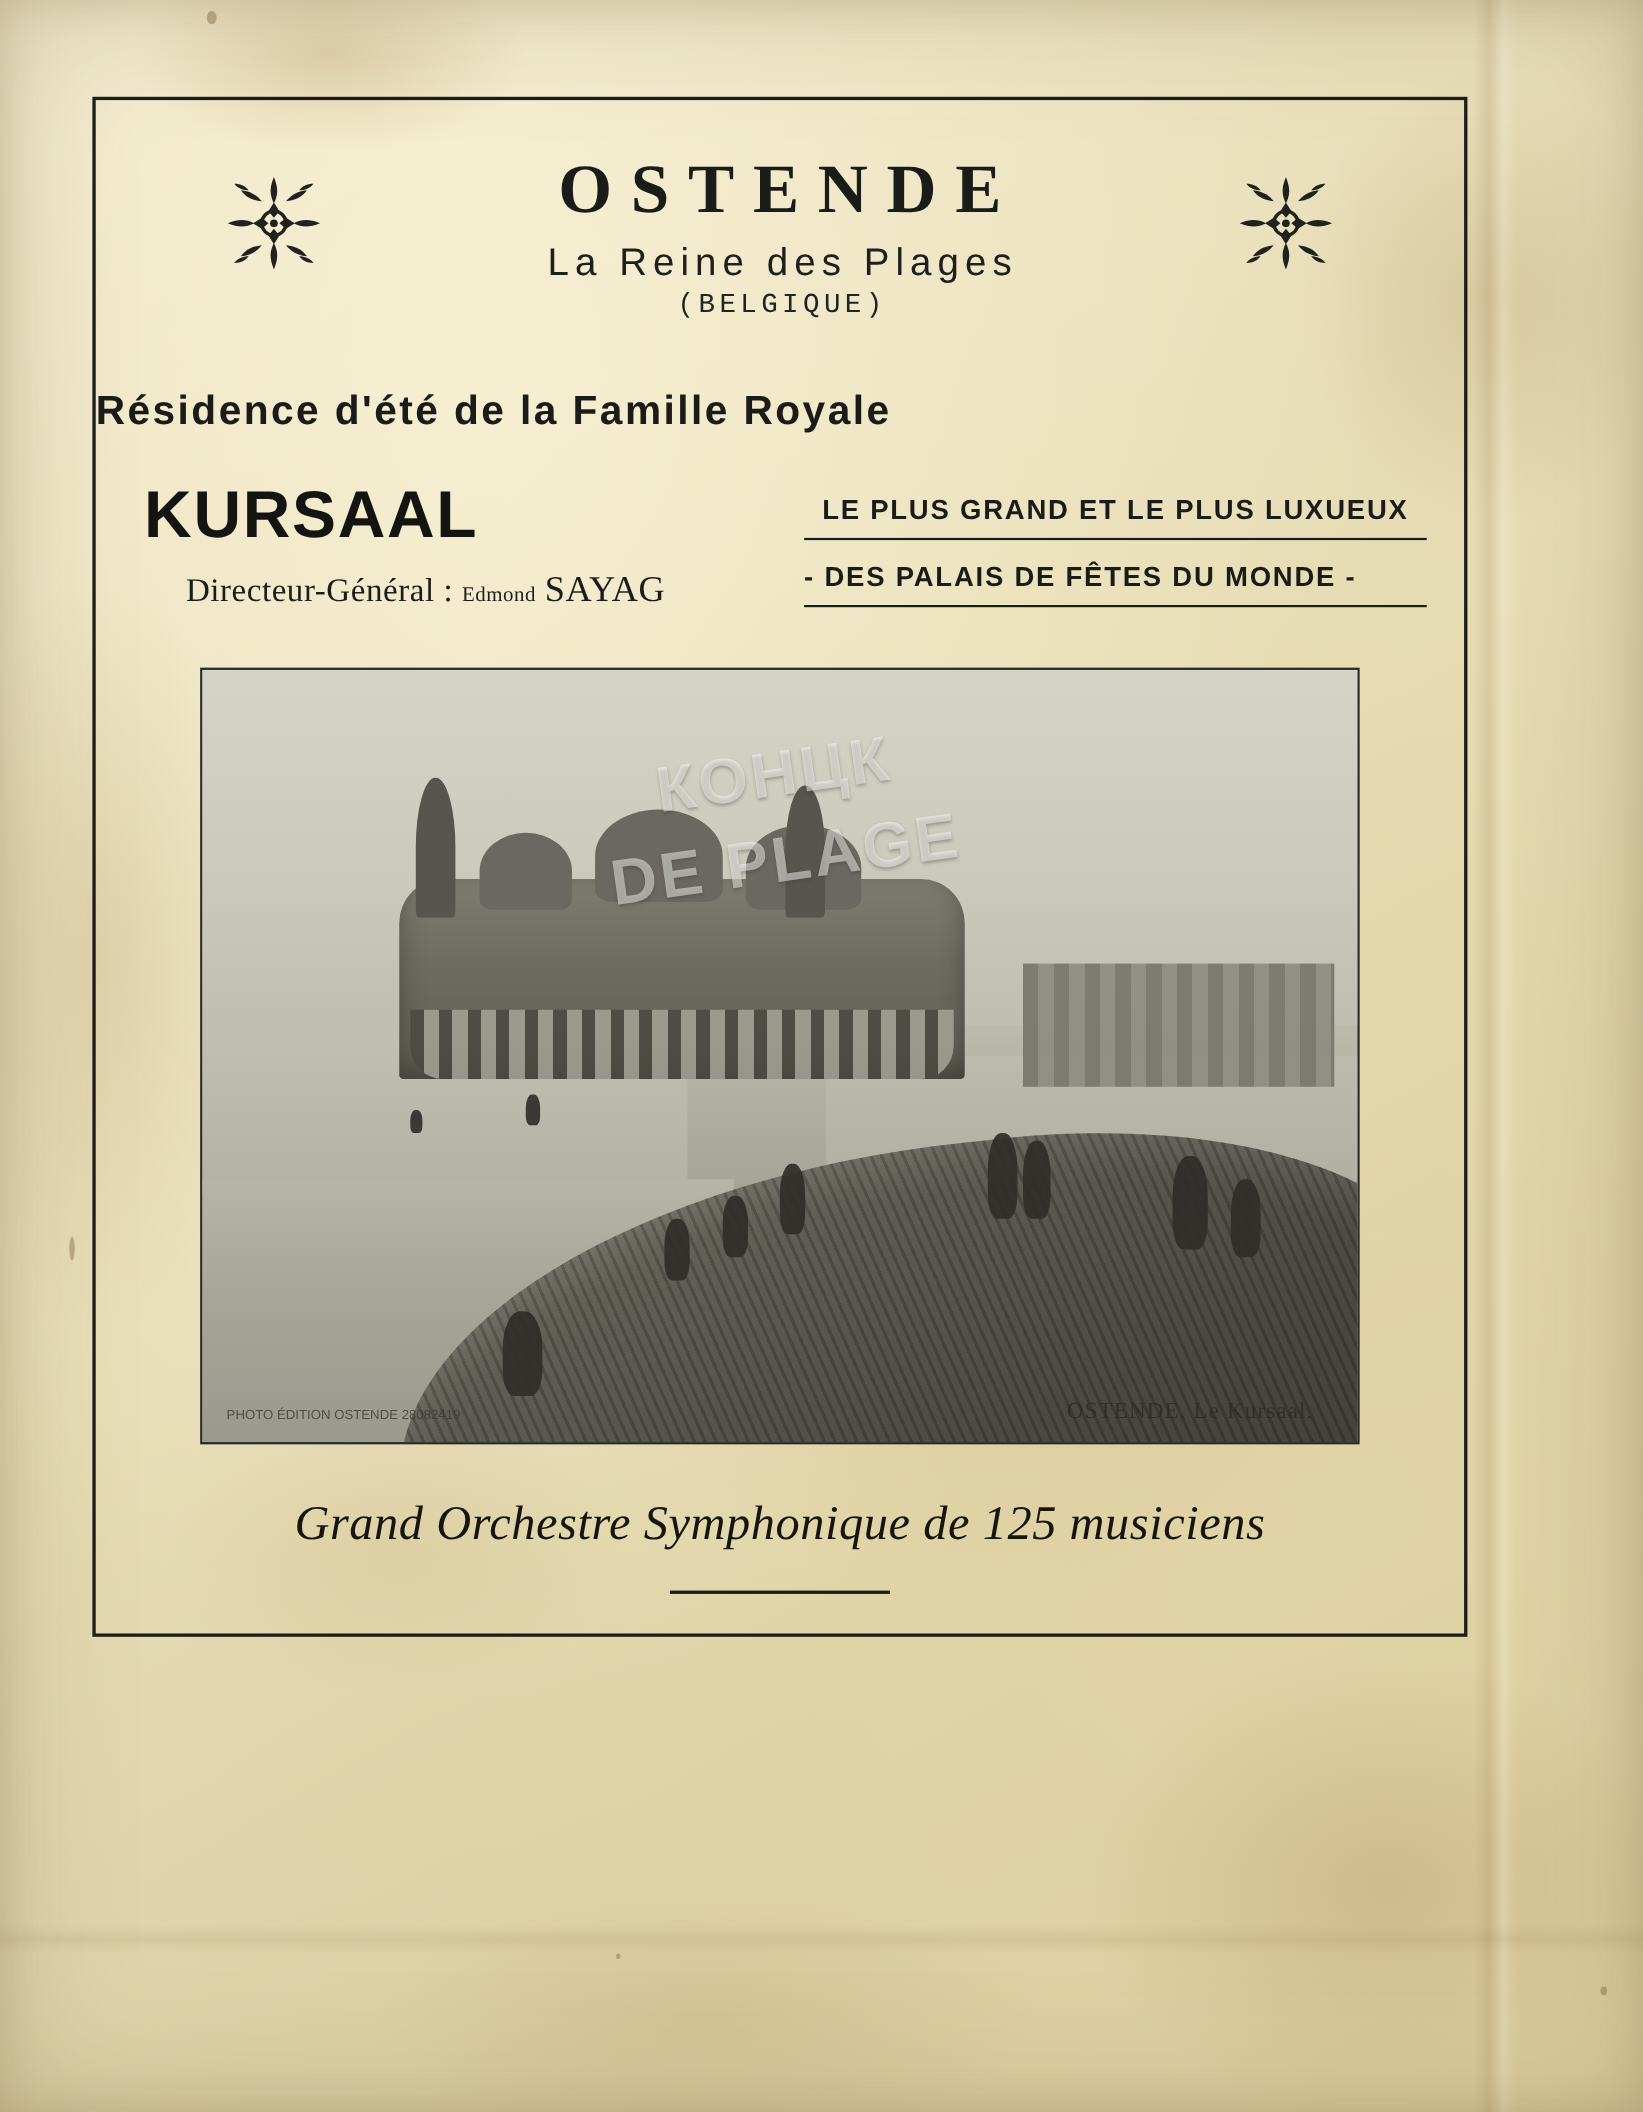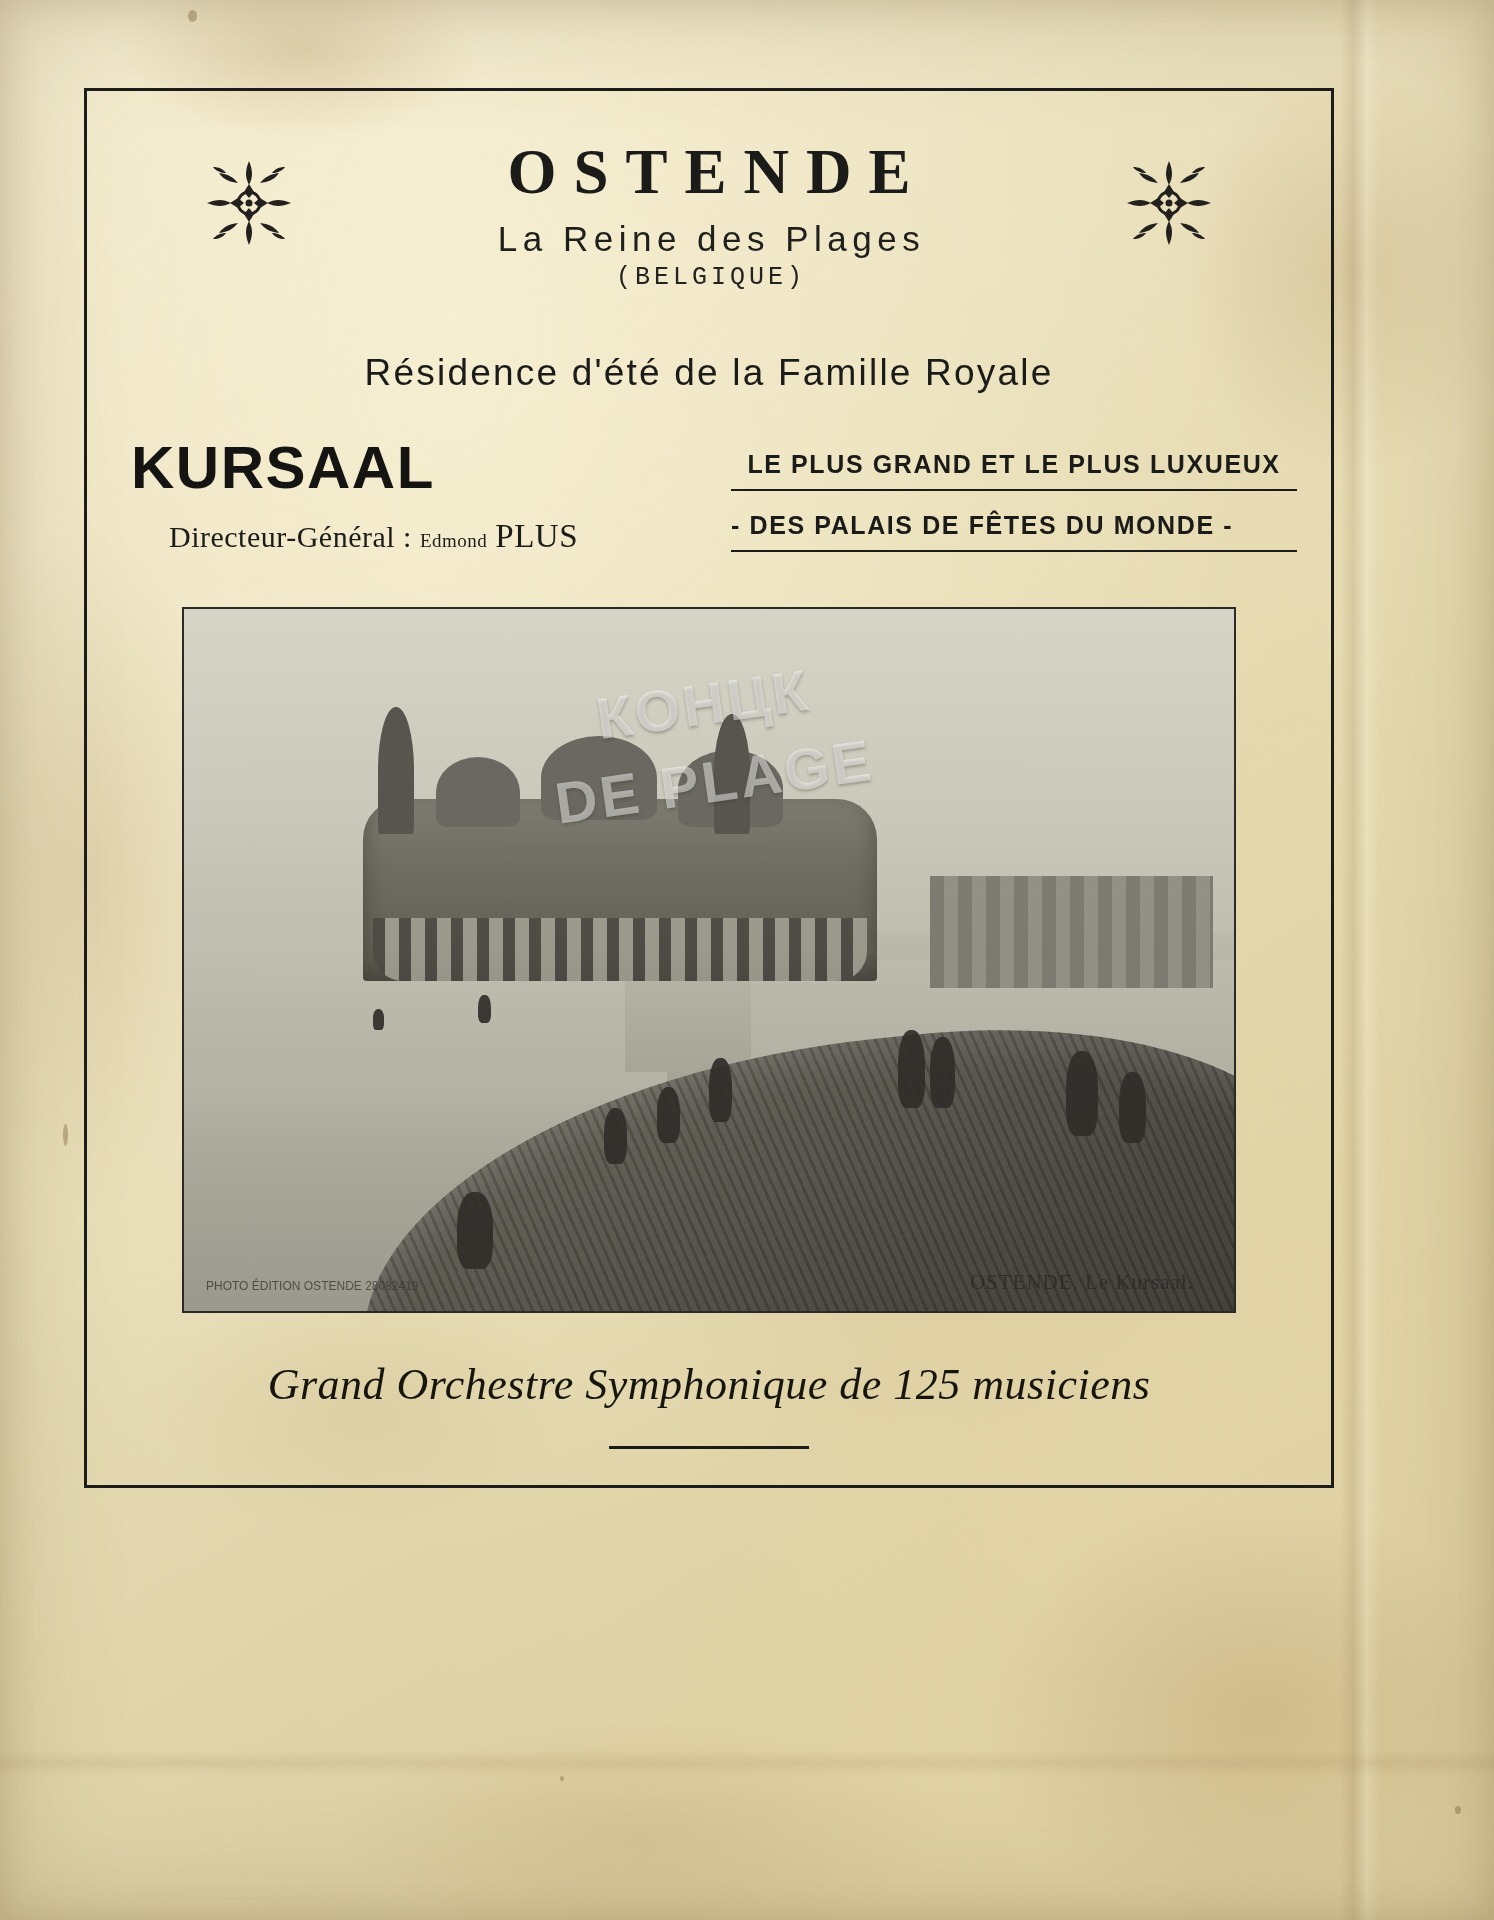--- a/index.html
+++ b/index.html
@@ -112,27 +112,27 @@
   .title-country {
     font-family: Liberation Mono, monospace;
     font-size: 25px;
     letter-spacing: 4px;
     color: #232320;
     margin-top: 4px;
     text-indent: 4px;
   }
 
   .residence {
-    text-align: center;
+    text-align: left;
     font-family: "Liberation Sans", sans-serif;
     font-size: 37px;
     letter-spacing: 2.2px;
     color: #1b1b19;
     margin-top: 60px;
-    font-weight: 400;
+    font-weight: 700;
   }
 
   .kursaal-row {
     display: flex;
     align-items: flex-start;
     margin-top: 44px;
     padding: 0 34px 0 44px;
   }
   .kursaal-left {
     flex: 0 0 600px;
@@ -433,21 +433,21 @@
       </div>
 
       <div class="residence">Résidence d'été de la Famille Royale</div>
 
       <div class="kursaal-row">
         <div class="kursaal-left">
           <div class="kursaal-word">KURSAAL</div>
           <div class="director">
             <span>Directeur-Général :</span>
             <span class="small-caps">Edmond</span>
-            <span class="sayag">PLUS</span>
+            <span class="sayag">SAYAG</span>
           </div>
         </div>
         <div class="kursaal-right">
           <div class="slogan">LE PLUS GRAND ET LE PLUS LUXUEUX</div>
           <div class="slogan2">- DES PALAIS DE FÊTES DU MONDE -</div>
         </div>
       </div>
 
       <div class="photo-wrap">
         <div class="photo">

